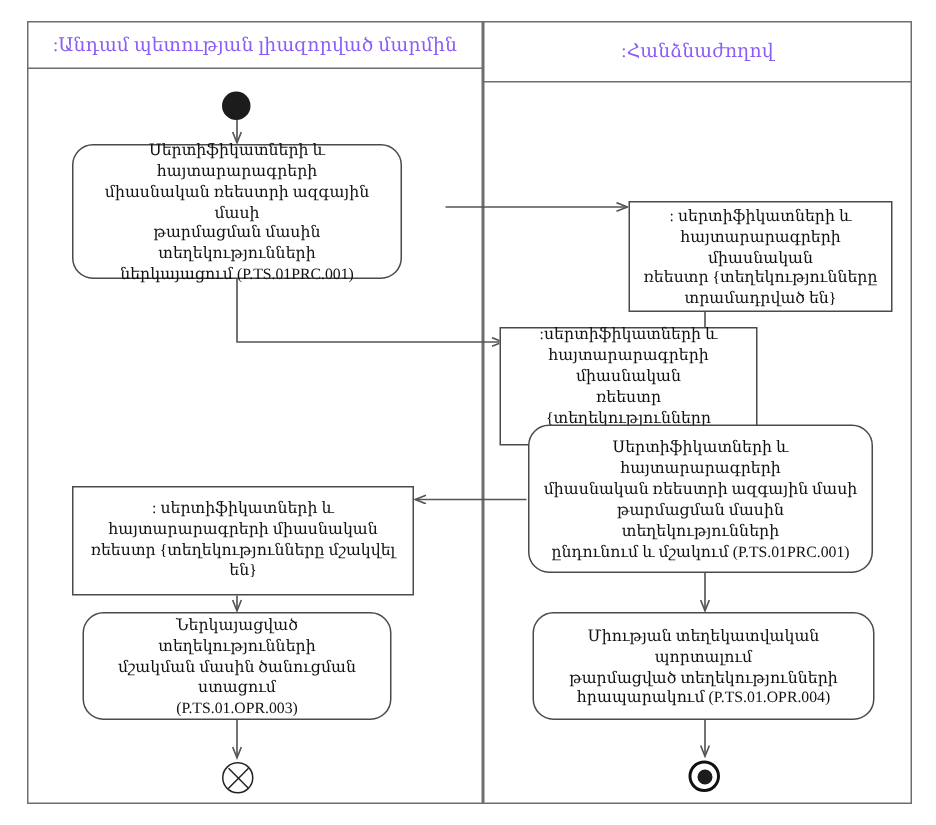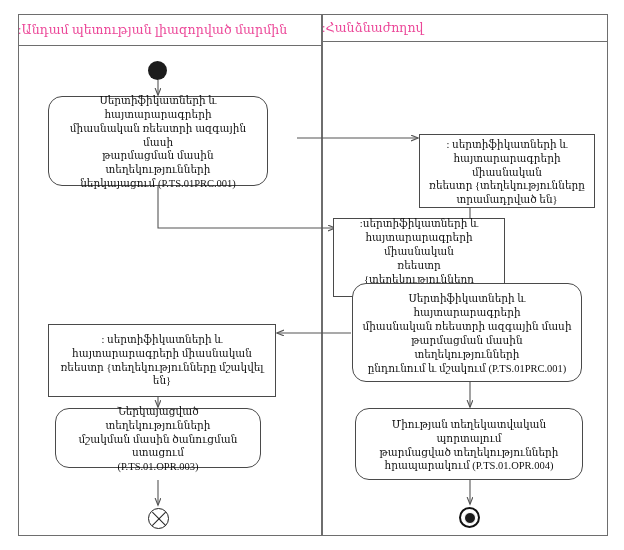--- a/index.html
+++ b/index.html
@@ -22,22 +22,23 @@
     border: 1px solid #6e6e6e;
     box-sizing: border-box;
     background: transparent;
   }
   .lane-header {
     position: absolute;
     box-sizing: border-box;
     border-bottom: 1px solid #6e6e6e;
     display: flex;
     align-items: center;
+    justify-content: center;
     font-size: 12.5px;
-    color: #ec4899;
+    color: #8b5cf6;
     letter-spacing: 0.1px;
   }
 
   
   .node {
     position: absolute;
     box-sizing: border-box;
     border: 1px solid #4a4a4a;
     background: #ffffff;
     display: flex;
@@ -135,21 +136,21 @@
 <body>
 
 <div id="canvas">
 
   <div class="lane" style="left:18px; top:14px; width:304px; height:522px;"></div>
   <div class="lane" style="left:322px; top:14px; width:286px; height:522px;"></div>
 
   <div class="lane-header" style="left:18px; top:14px; width:304px; height:32px;">
     <span>:Անդամ պետության լիազորված մարմին</span>
   </div>
-  <div class="lane-header" style="left:322px; top:14px; width:286px; height:28px;">
+  <div class="lane-header" style="left:322px; top:14px; width:286px; height:41px;">
     <span>:Հանձնաժողով</span>
   </div>
 
   <svg class="edge-layer" viewBox="0 0 624 550">
     <defs>
       <marker id="arrow" markerWidth="9" markerHeight="9" refX="7.4" refY="3.2" orient="auto" markerUnits="userSpaceOnUse">
         <path d="M0.4,0.3 L7.6,3.2 L0.4,6.1" fill="none" stroke="#555555" stroke-width="1.1"></path>
       </marker>
     </defs>
 
@@ -207,21 +208,21 @@
 թարմացման մասին տեղեկությունների
 ընդունում և մշակում (P.TS.01PRC.001)</span>
   </div>
 
   <div class="node object mid" style="left:48px; top:296px; width:228px; height:73px;">
     <span class="node-label">: սերտիֆիկատների և
 հայտարարագրերի միասնական
 ռեեստր {տեղեկությունները մշակվել են}</span>
   </div>
 
-  <div class="node action" style="left:55px; top:408px; width:206px; height:60px;">
+  <div class="node action" style="left:55px; top:408px; width:206px; height:72px;">
     <span class="node-label">Ներկայացված տեղեկությունների
 մշակման մասին ծանուցման ստացում
 (P.TS.01.OPR.003)</span>
   </div>
 
   <div class="node action" style="left:355px; top:408px; width:228px; height:72px;">
     <span class="node-label">Միության տեղեկատվական պորտալում
 թարմացված տեղեկությունների
 հրապարակում (P.TS.01.OPR.004)</span>
   </div>

